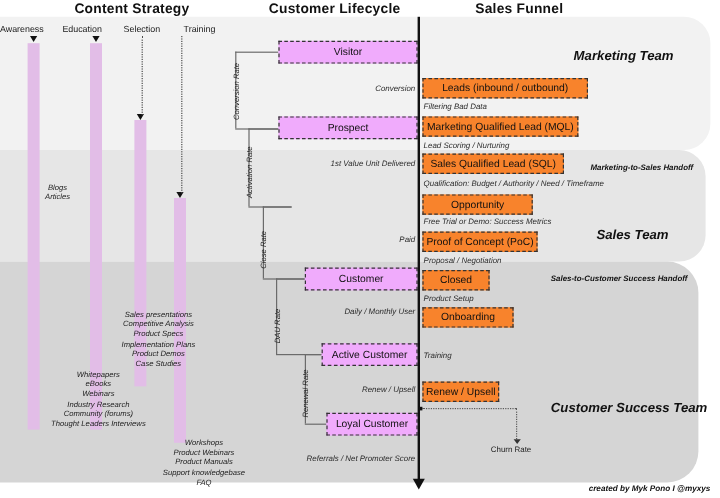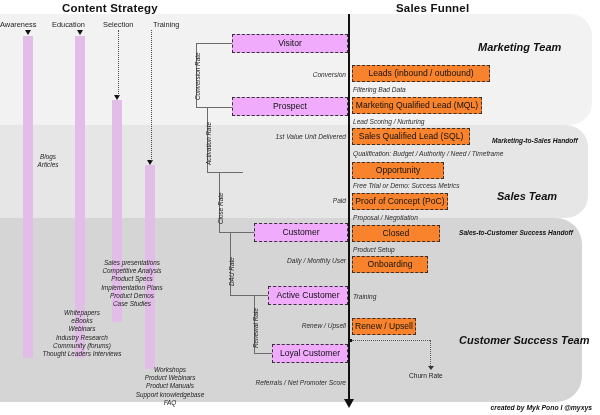--- a/index.html
+++ b/index.html
@@ -77,20 +77,21 @@
 </head>
 <body>
 
 <div id="canvas">
 
   <div class="band b1"></div>
   <div class="band b2"></div>
   <div class="band b3"></div>
 
   <div class="coltitle" style="left:62px;top:2px;">Content Strategy</div>
+  <div class="coltitle" style="left:224px;top:2px;">Customer Lifecycle</div>
   <div class="coltitle" style="left:396px;top:2px;">Sales Funnel</div>
 
   <div class="stage-label" style="left:0px;top:20px;width:58px;">Awareness</div>
   <div class="stage-label" style="left:52px;top:20px;width:58px;">Education</div>
   <div class="stage-label" style="left:103px;top:20px;width:58px;">Selection</div>
   <div class="stage-label" style="left:153px;top:20px;width:58px;">Training</div>
 
   <div class="arrowhead" style="left:25px;top:30px;"></div>
   <div class="arrowhead" style="left:77px;top:30px;"></div>
   <div class="arrowhead" style="left:147px;top:160px;"></div>
@@ -163,21 +164,21 @@
   <div class="translabel right" style="left:196px;top:379px;width:150px;">Referrals / Net Promoter Score</div>
 
   <div class="spine"></div>
   <div class="spine-arrow"></div>
 
   <div class="box orange" style="left:352px;top:65px;width:138px;height:17px;">Leads (inbound / outbound)</div>
   <div class="box orange" style="left:352px;top:97px;width:130px;height:17px;">Marketing Qualified Lead (MQL)</div>
   <div class="box orange" style="left:352px;top:128px;width:118px;height:17px;">Sales Qualified Lead (SQL)</div>
   <div class="box orange" style="left:352px;top:162px;width:92px;height:17px;">Opportunity</div>
   <div class="box orange" style="left:352px;top:193px;width:96px;height:17px;">Proof of Concept (PoC)</div>
-  <div class="box orange" style="left:352px;top:225px;width:88px;height:17px;">Closed</div>
+  <div class="box orange" style="left:352px;top:225px;width:56px;height:17px;">Closed</div>
   <div class="box orange" style="left:352px;top:256px;width:76px;height:17px;">Onboarding</div>
   <div class="box orange" style="left:352px;top:318px;width:64px;height:17px;">Renew / Upsell</div>
 
   <div class="translabel" style="left:353px;top:86px;">Filtering Bad Data</div>
   <div class="translabel" style="left:353px;top:118px;">Lead Scoring / Nurturing</div>
   <div class="translabel" style="left:353px;top:150px;">Qualification: Budget / Authority / Need / Timeframe</div>
   <div class="translabel" style="left:353px;top:182px;">Free Trial or Demo: Success Metrics</div>
   <div class="translabel" style="left:353px;top:214px;">Proposal / Negotiation</div>
   <div class="translabel" style="left:353px;top:246px;">Product Setup</div>
   <div class="translabel" style="left:353px;top:293px;">Training</div>

